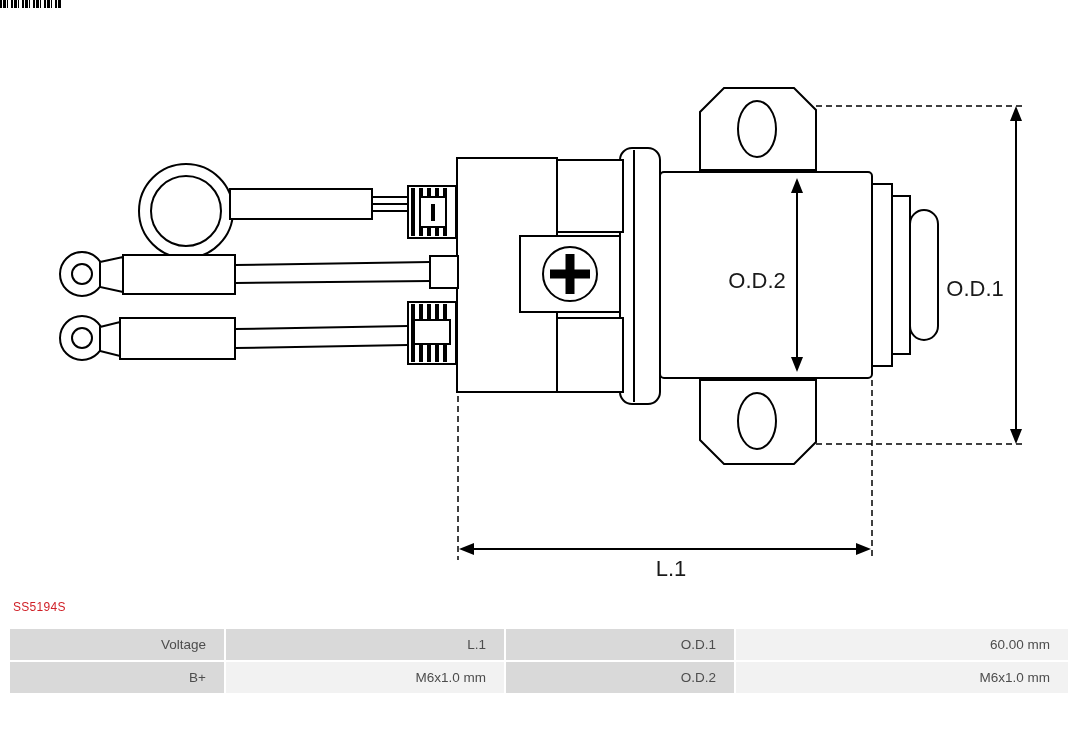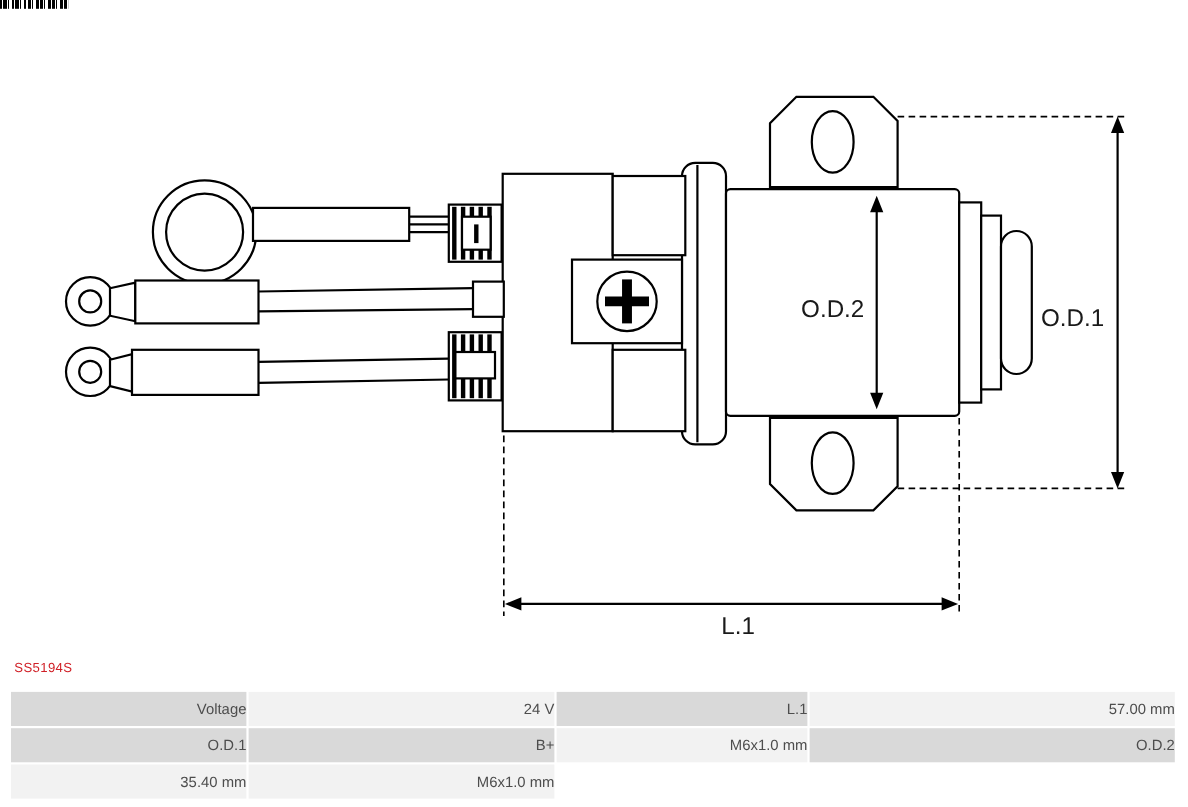--- a/index.html
+++ b/index.html
@@ -18,21 +18,21 @@
     font-size:12px; letter-spacing:0.3px;
     color:var(--accent,#d01f26);
   }
   .spec-table {
     position:absolute; left:10px; top:629px; width:1060px;
     display:grid; grid-template-columns:214px 278px 228px 332px;
     gap:2px; background:#fff;
   }
   .cell {
     height:31px; display:flex; align-items:center; justify-content:flex-end;
-    padding-right:0; font-size:13.5px; color:var(--table-text,#4d4d4d);
+    padding-right:18px; font-size:13.5px; color:var(--table-text,#4d4d4d);
     white-space:nowrap;
   }
   .cell.label { background:var(--table-label-bg,#d9d9d9); }
   .cell.value { background:var(--table-value-bg,#f2f2f2); }
   text { font-family:"Liberation Sans", sans-serif; }
 </style>
 </head>
 <body>
 
 <div class="page">
@@ -146,26 +146,24 @@
       <text x="975" y="296" text-anchor="middle">O.D.1</text>
       <text x="671" y="576" text-anchor="middle">L.1</text>
     </g>
   </svg>
 
   <div class="part-number">SS5194S</div>
 
   <div class="spec-table">
 
     <div class="cell label">Voltage</div>
-    <div class="cell value">24 V</div>
     <div class="cell label">L.1</div>
-    <div class="cell value">57.00 mm</div>
 
     <div class="cell label">O.D.1</div>
+    <div class="cell value">60.00 mm</div>
     <div class="cell label">B+</div>
     <div class="cell value">M6x1.0 mm</div>
 
     <div class="cell label">O.D.2</div>
-    <div class="cell value">35.40 mm</div>
     <div class="cell value">M6x1.0 mm</div>
   </div>
 
 </div>
 
 </body></html>

